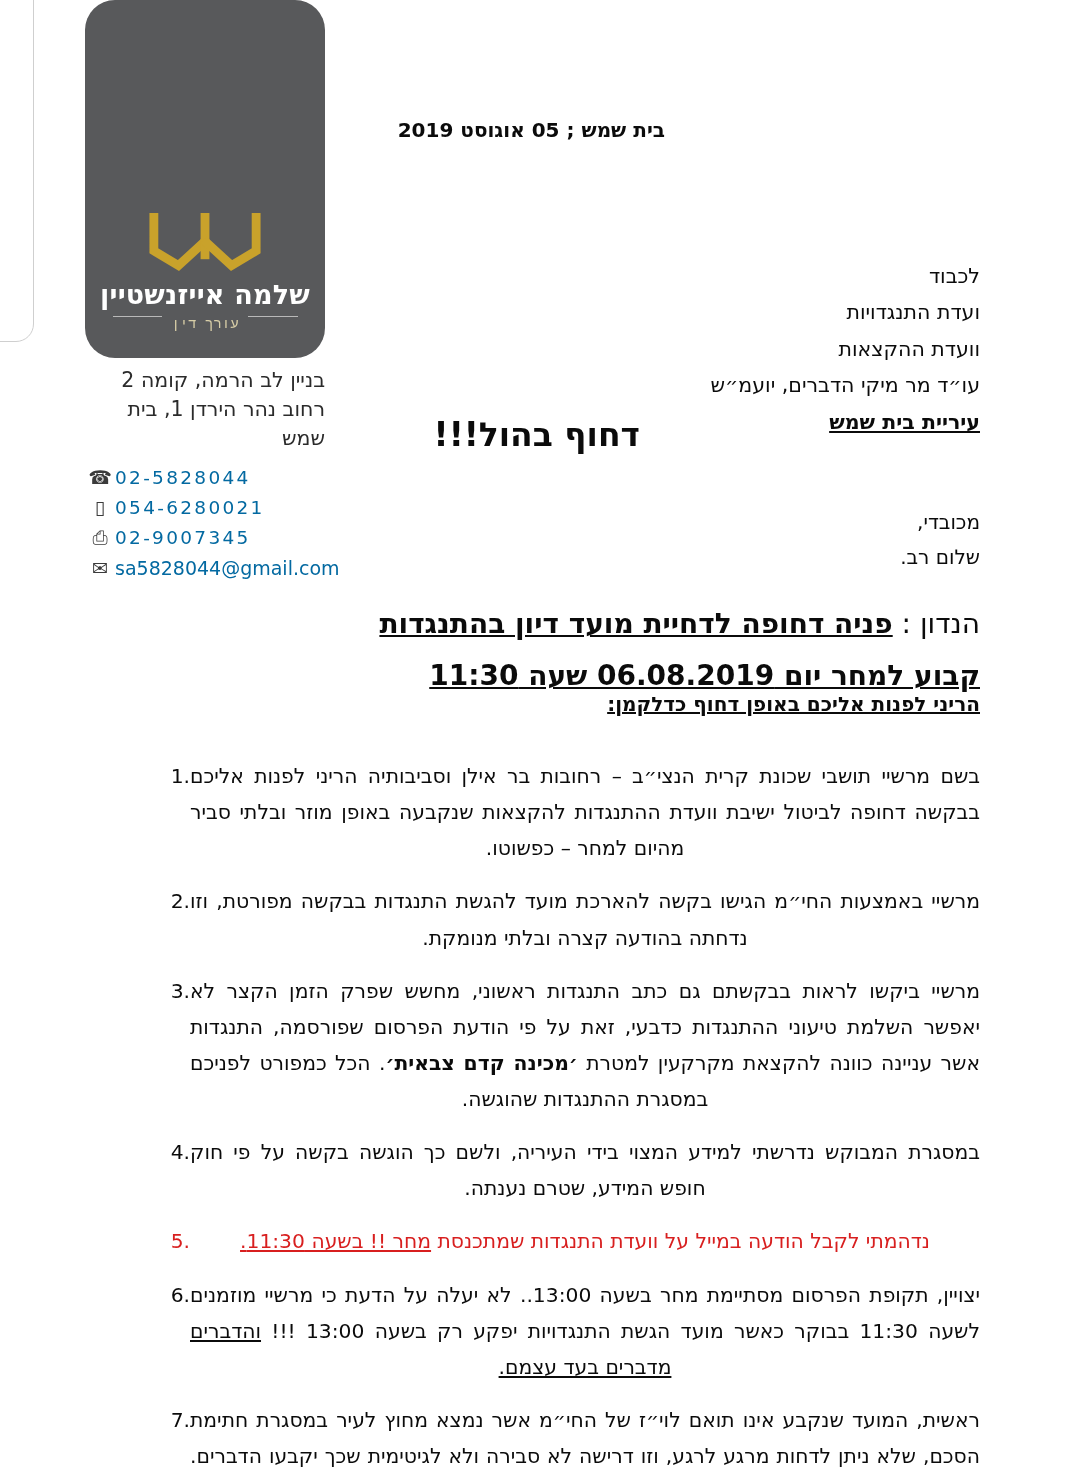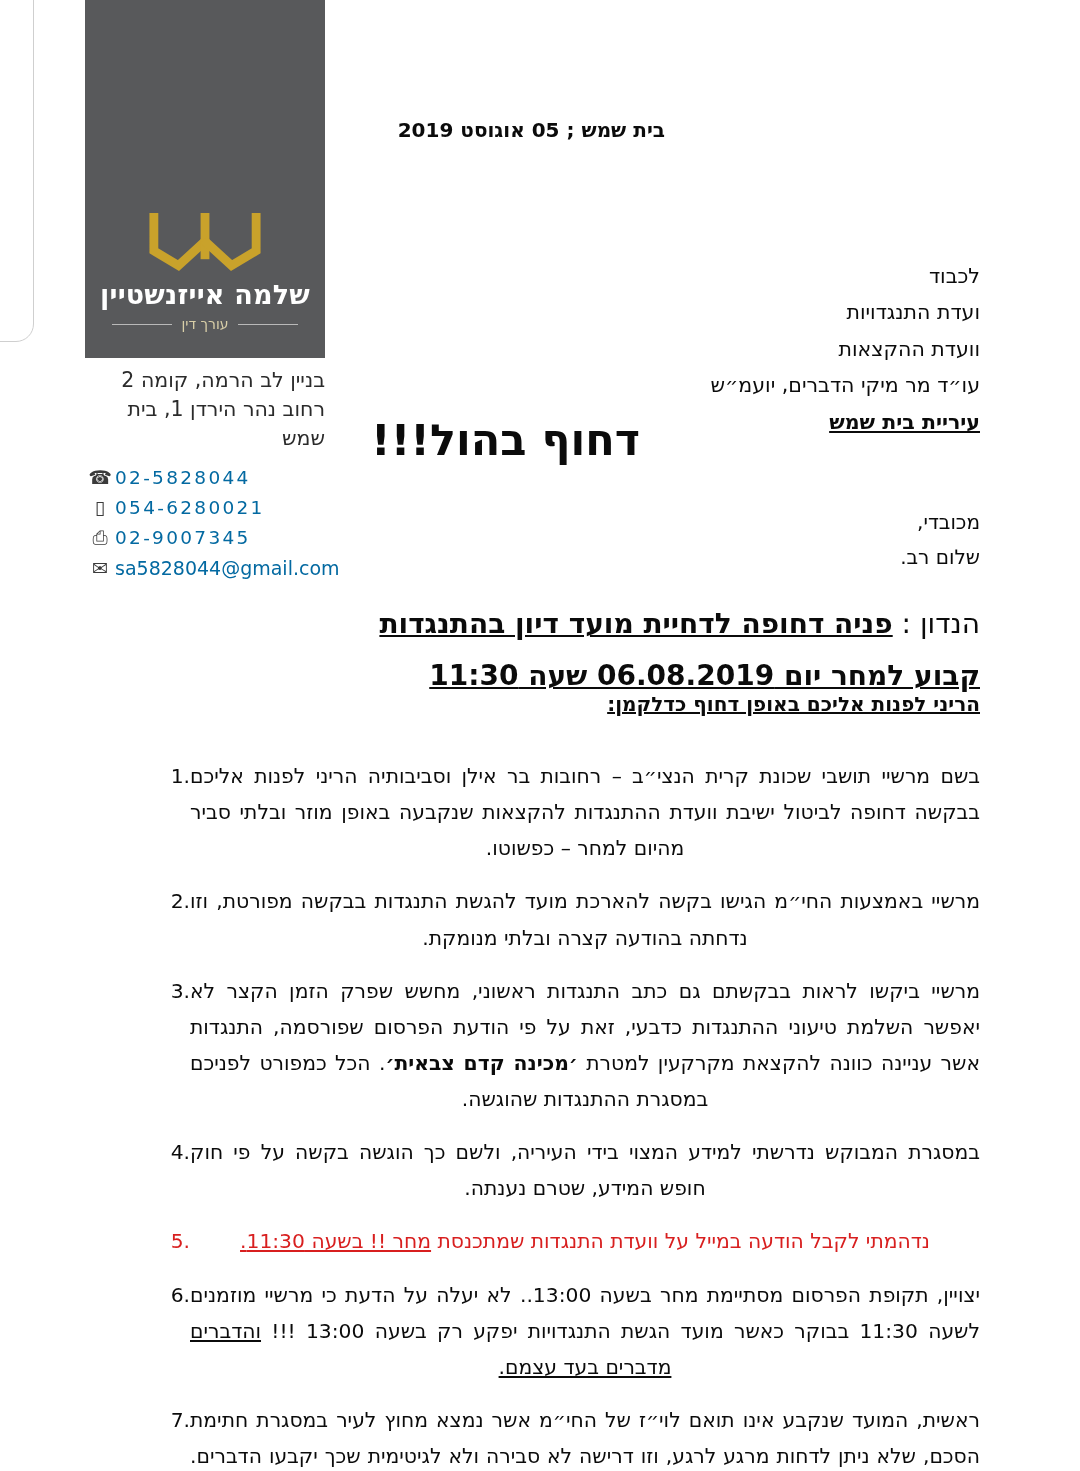--- a/index.html
+++ b/index.html
@@ -19,30 +19,30 @@
   }
   
   .letterhead{
     position:absolute;left:85px;top:0;width:240px;
   }
   .logo-block{
     background:#58595b;
     width:240px;height:358px;
     display:flex;flex-direction:column;
     align-items:center;justify-content:flex-end;
-    padding-bottom:26px;box-sizing:border-box;
+    padding-bottom:26px;box-sizing:border-box;border-radius:30px;
   }
   .logo-mark{width:118px;height:62px;margin-bottom:8px;}
   .logo-name{
     color:#ffffff;font-weight:bold;font-size:27px;
     letter-spacing:.2px;line-height:1.05;white-space:nowrap;
   }
   .logo-sub{
-    display:flex;align-items:center;gap:9px;
-    margin-top:7px;width:185px;justify-content:center;
+    display:flex;gap:9px;
+    margin-top:7px;width:185px;justify-content:center;font-family:Liberation Mono, monospace;
   }
   .logo-sub .rule{flex:1;height:1px;background:#b9b9b9;}
   .logo-sub .txt{color:#d9cfa8;font-size:14px;white-space:nowrap;}
 
   .address{
     margin-top:8px;text-align:right;
     font-size:20.5px;line-height:1.42;color:#2b2b2b;
     width:240px;
   }
   .contacts{margin-top:14px;}
@@ -67,21 +67,21 @@
     font-size:20px;font-weight:bold;white-space:nowrap;
   }
   .recipient{
     position:absolute;right:100px;top:258px;
     text-align:right;font-size:20.5px;line-height:1.78;
   }
   .recipient .org{font-weight:bold;text-decoration:underline;}
 
   .urgent{
     position:absolute;right:440px;top:415px;
-    font-size:43px;font-weight:bold;white-space:nowrap;
+    font-size:33px;font-weight:bold;white-space:nowrap;
   }
   .salutation{
     position:absolute;right:100px;top:505px;
     text-align:right;font-size:20px;line-height:1.75;
   }
   .subject{
     position:absolute;right:100px;top:598px;width:650px;
     text-align:right;font-size:28px;line-height:1.85;
   }
   .subject b{font-weight:bold;text-decoration:underline;}

